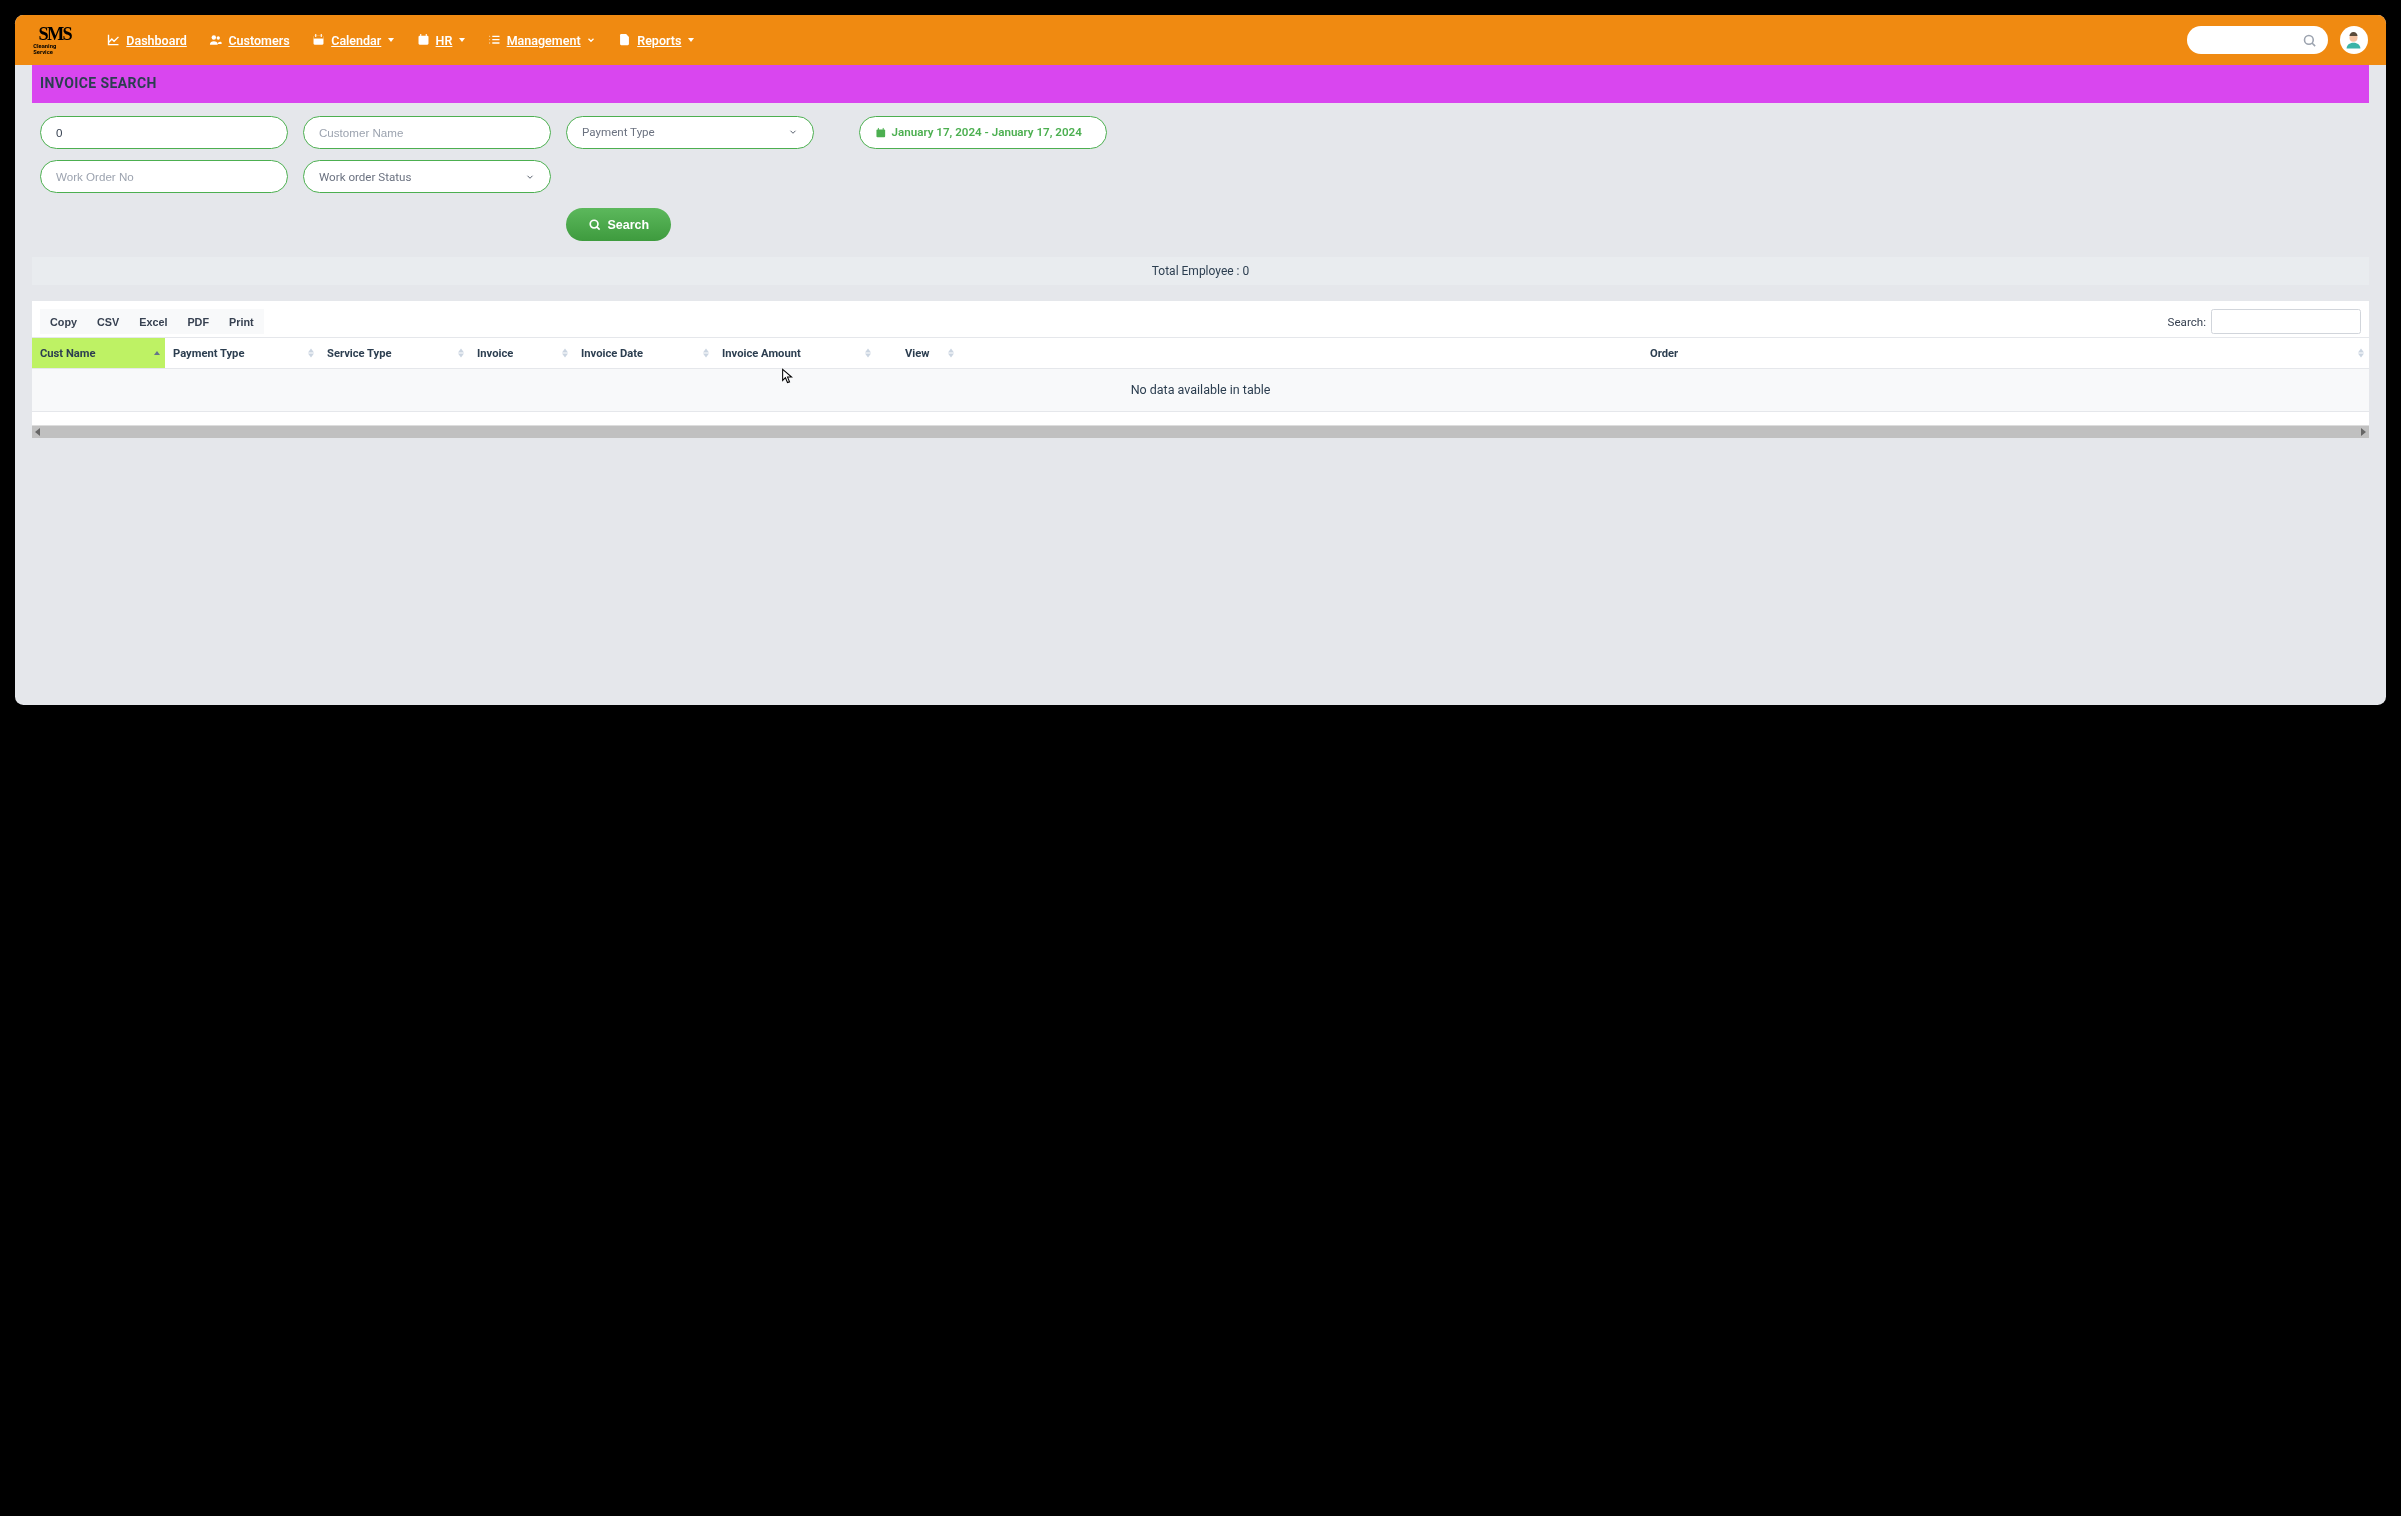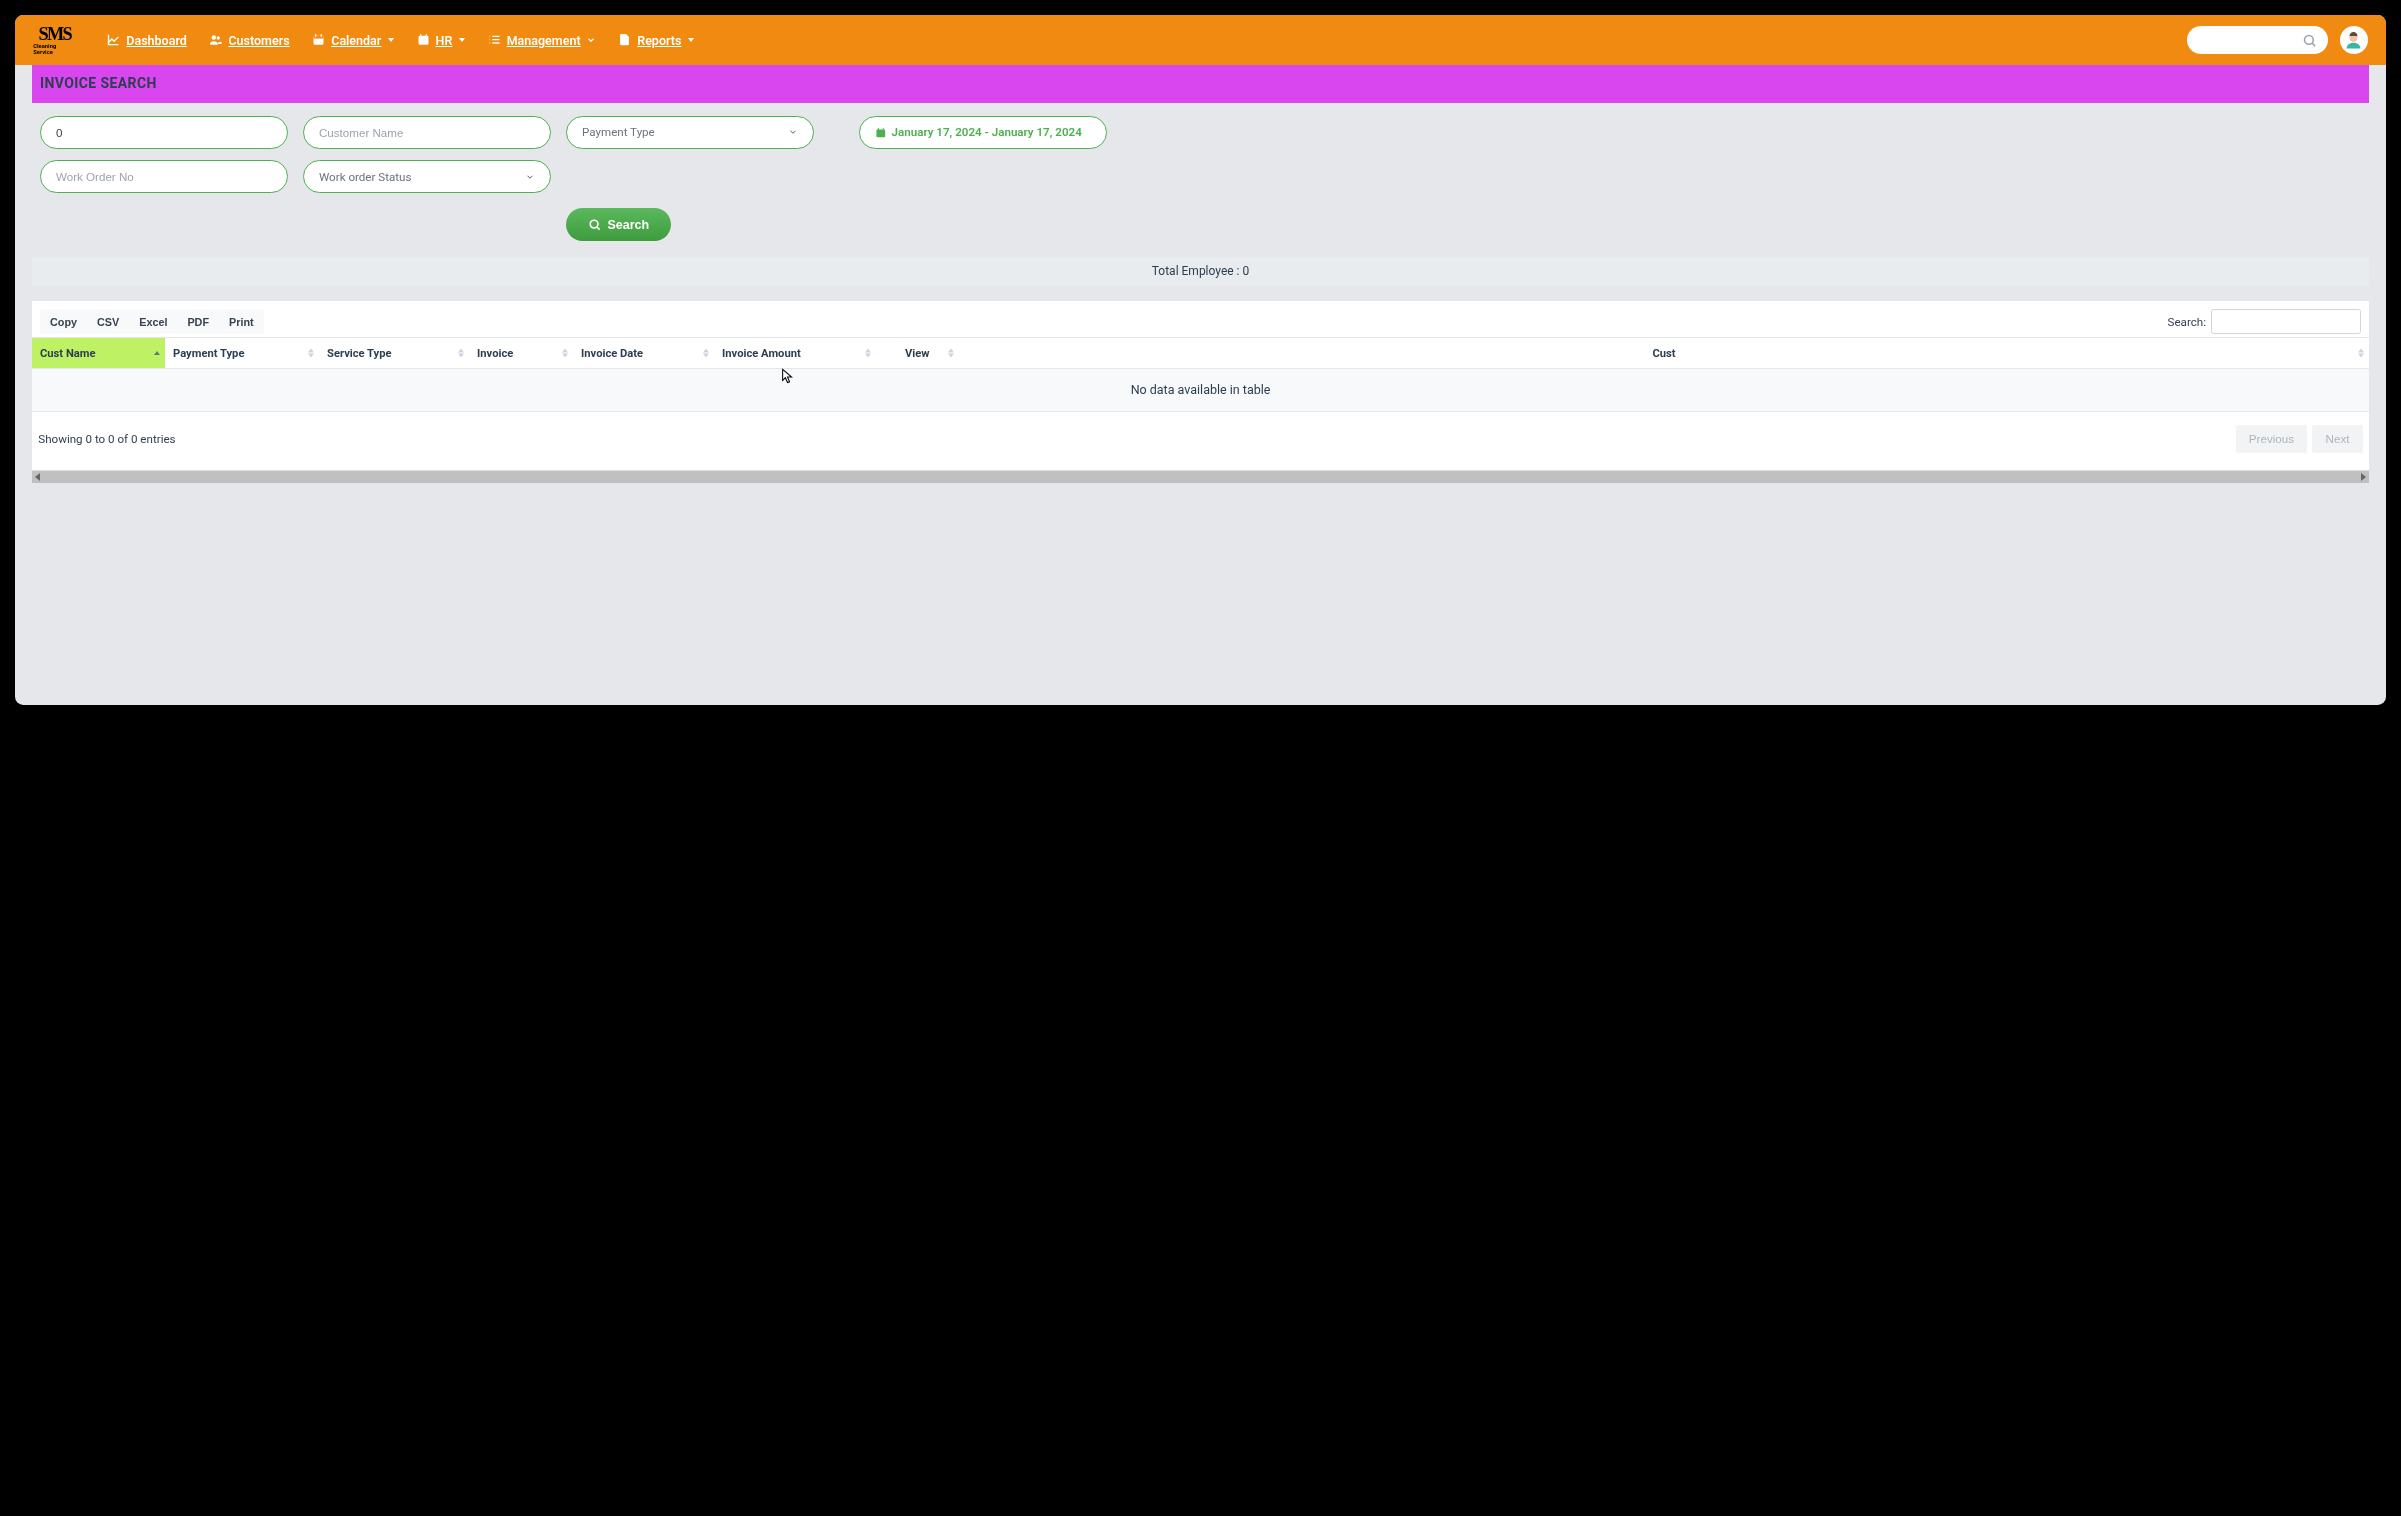--- a/index.html
+++ b/index.html
@@ -469,42 +469,35 @@
                 </span>
             </th>
             <th style="width:83px;text-align:center">
               <span>View</span>
               <span class="sort-icons">
                   <span class="sort-up"></span>
                   <span class="sort-down"></span>
                 </span>
             </th>
             <th style="text-align:center">
-              <span>Cust</span>
+              <span>Order</span>
               <span class="sort-icons">
                   <span class="sort-up"></span>
                   <span class="sort-down"></span>
                 </span>
             </th>
           </tr>
         </thead>
         <tbody>
           <tr class="no-data">
             <td colspan="8">No data available in table</td>
           </tr>
         </tbody>
       </table>
 
-      <div class="table-footer">
-        <span>Showing 0 to 0 of 0 entries</span>
-        <div class="pagination">
-          <button class="page-btn">Previous</button>
-          <button class="page-btn">Next</button>
-        </div>
-      </div>
     </div>
     <div class="hscroll"></div>
   </div>
 
   <svg class="cursor" viewBox="0 0 16 24" fill="none" stroke="#000" stroke-width="1.5">
       <path d="M2 2l0 16 4-4 3 7 3-1-3-7 6 0z" fill="#fff"></path>
     </svg>
 </div>
 
 

